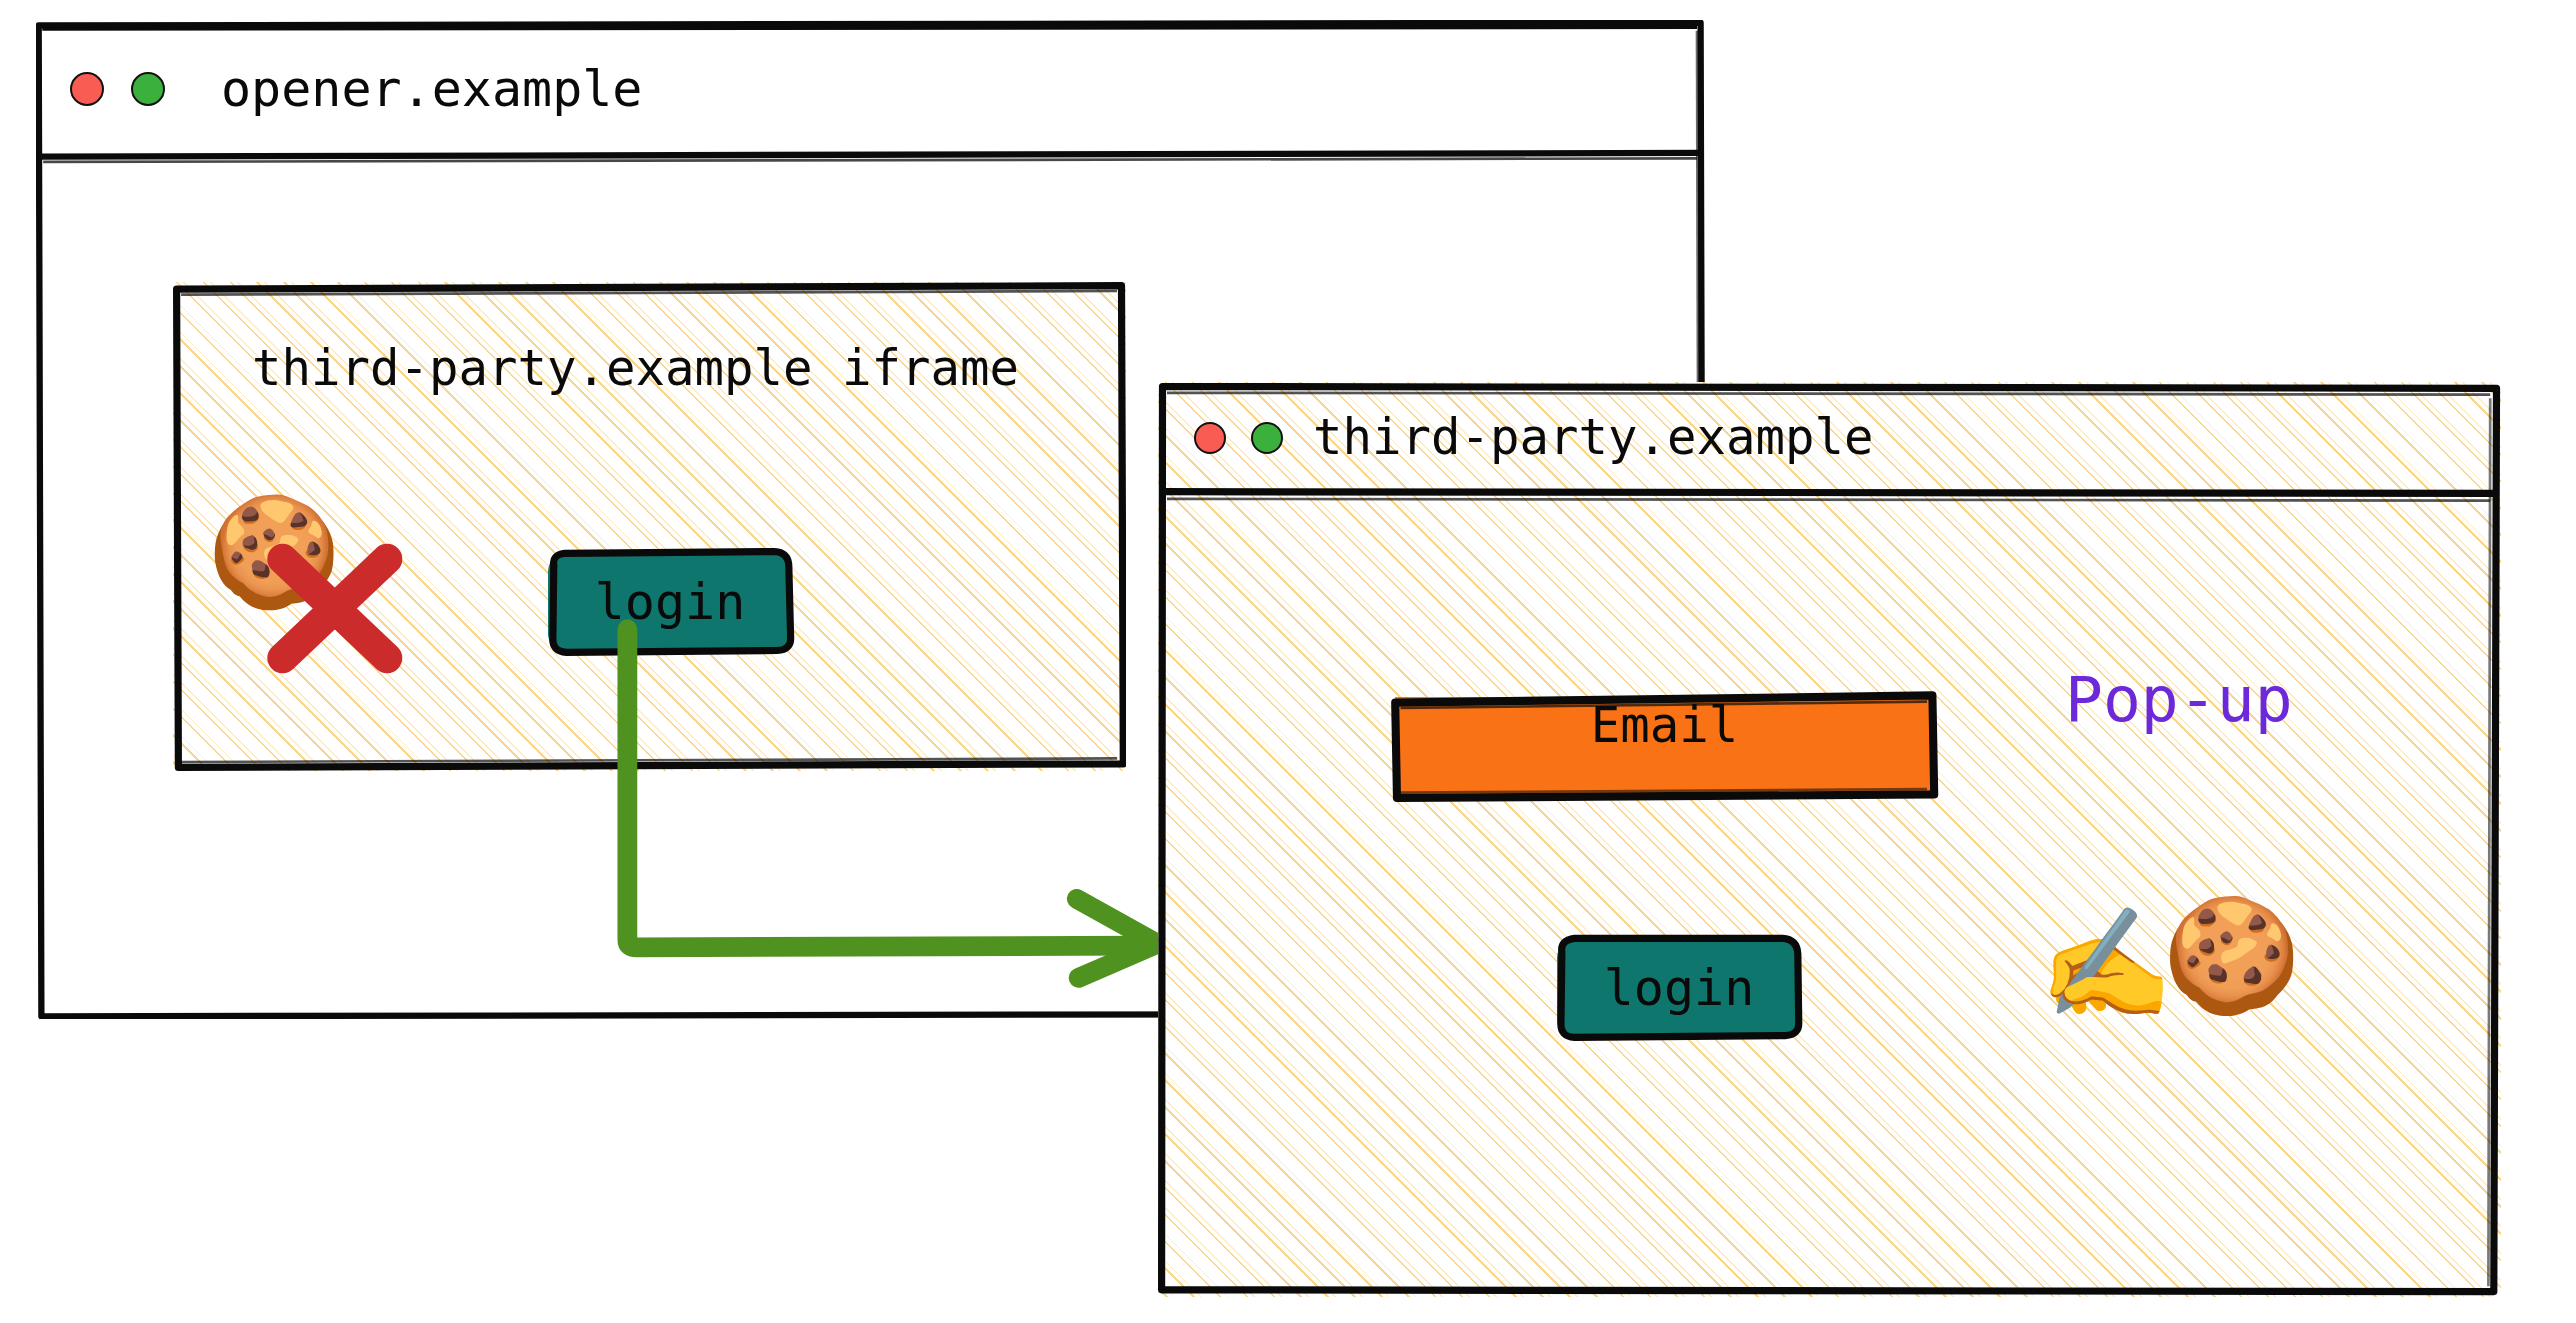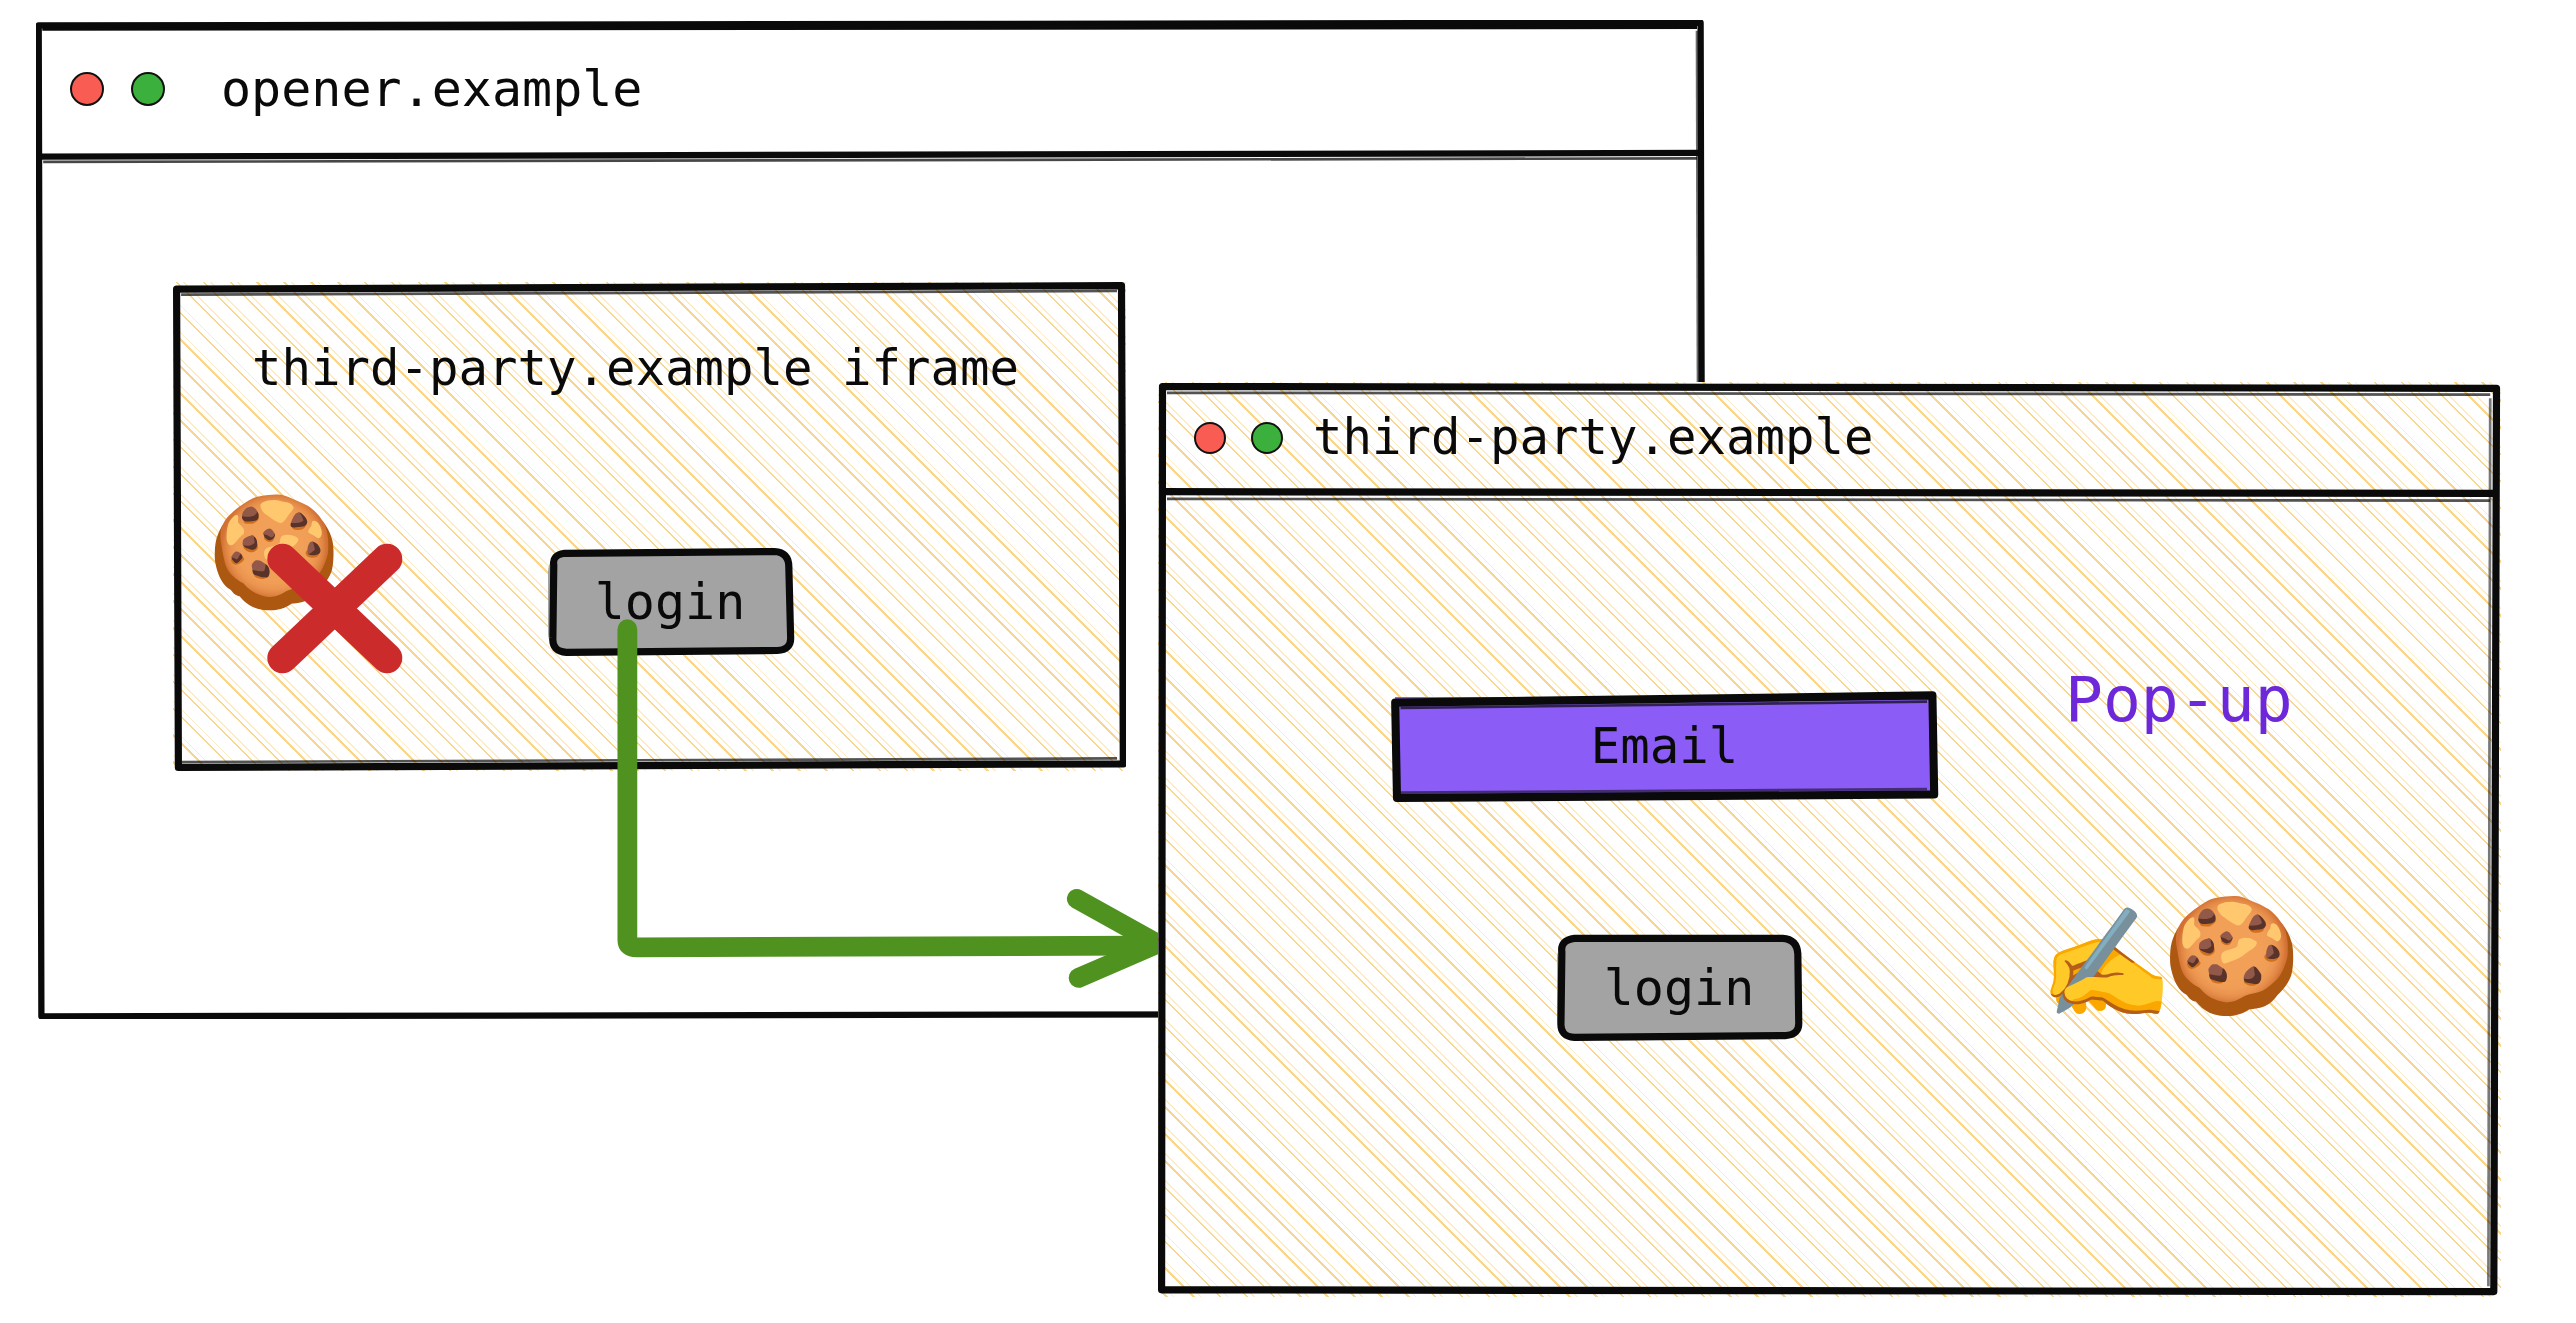--- a/index.html
+++ b/index.html
@@ -122,21 +122,21 @@
   }
   #iframe-cookie {
     left: 171px;
     top: 478px;
     font-size: 108px;
   }
 
   
   .sketch-btn {
     position: absolute;
-    background: #a3a3a3;
+    background: #0f766e;
     display: flex;
     align-items: center;
     justify-content: center;
     box-sizing: border-box;
     border-radius: 20px 18px 21.6px 17px;
     color: #0a0a0a;
   }
   .sketch-btn .btn-outline {
     position: absolute;
     left: -5.4px; top: -5.4px;
@@ -180,23 +180,23 @@
   #popup-titlebar .dot { width: 32px; height: 32px; }
   #popup-titlebar .dot + .dot { margin-left: 25px; }
   #popup-title {
     margin-left: 30px;
     font-size: 49px;
   }
 
   
   .field {
     position: absolute;
-    background: #8b5cf6;
+    background: #f97316;
     display: flex;
-    align-items: center;
+    align-items: flex-start;
     justify-content: center;
     box-sizing: border-box;
     color: #0a0a0a;
   }
   .field .field-outline {
     position: absolute;
     left: -7.2px; top: -7.2px;
     width: calc(100% + 14.4px);
     height: calc(100% + 14.4px);
     pointer-events: none;

